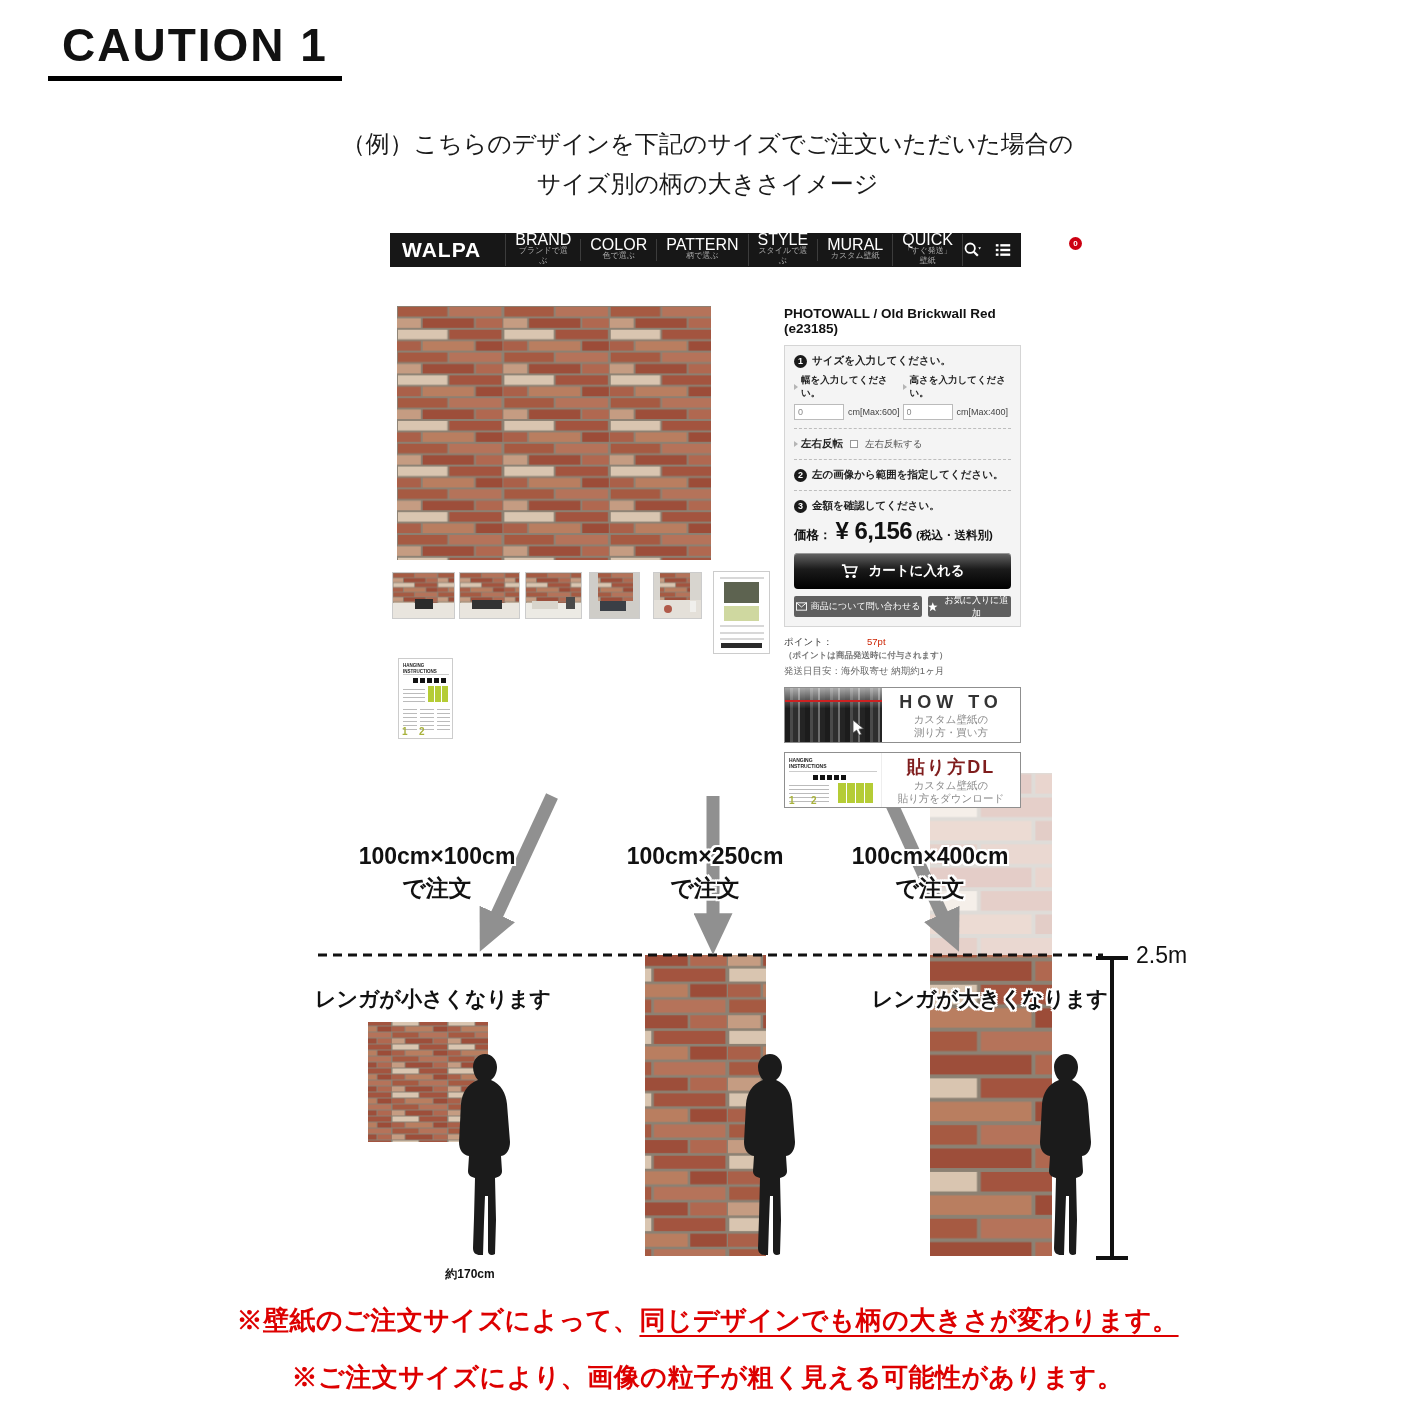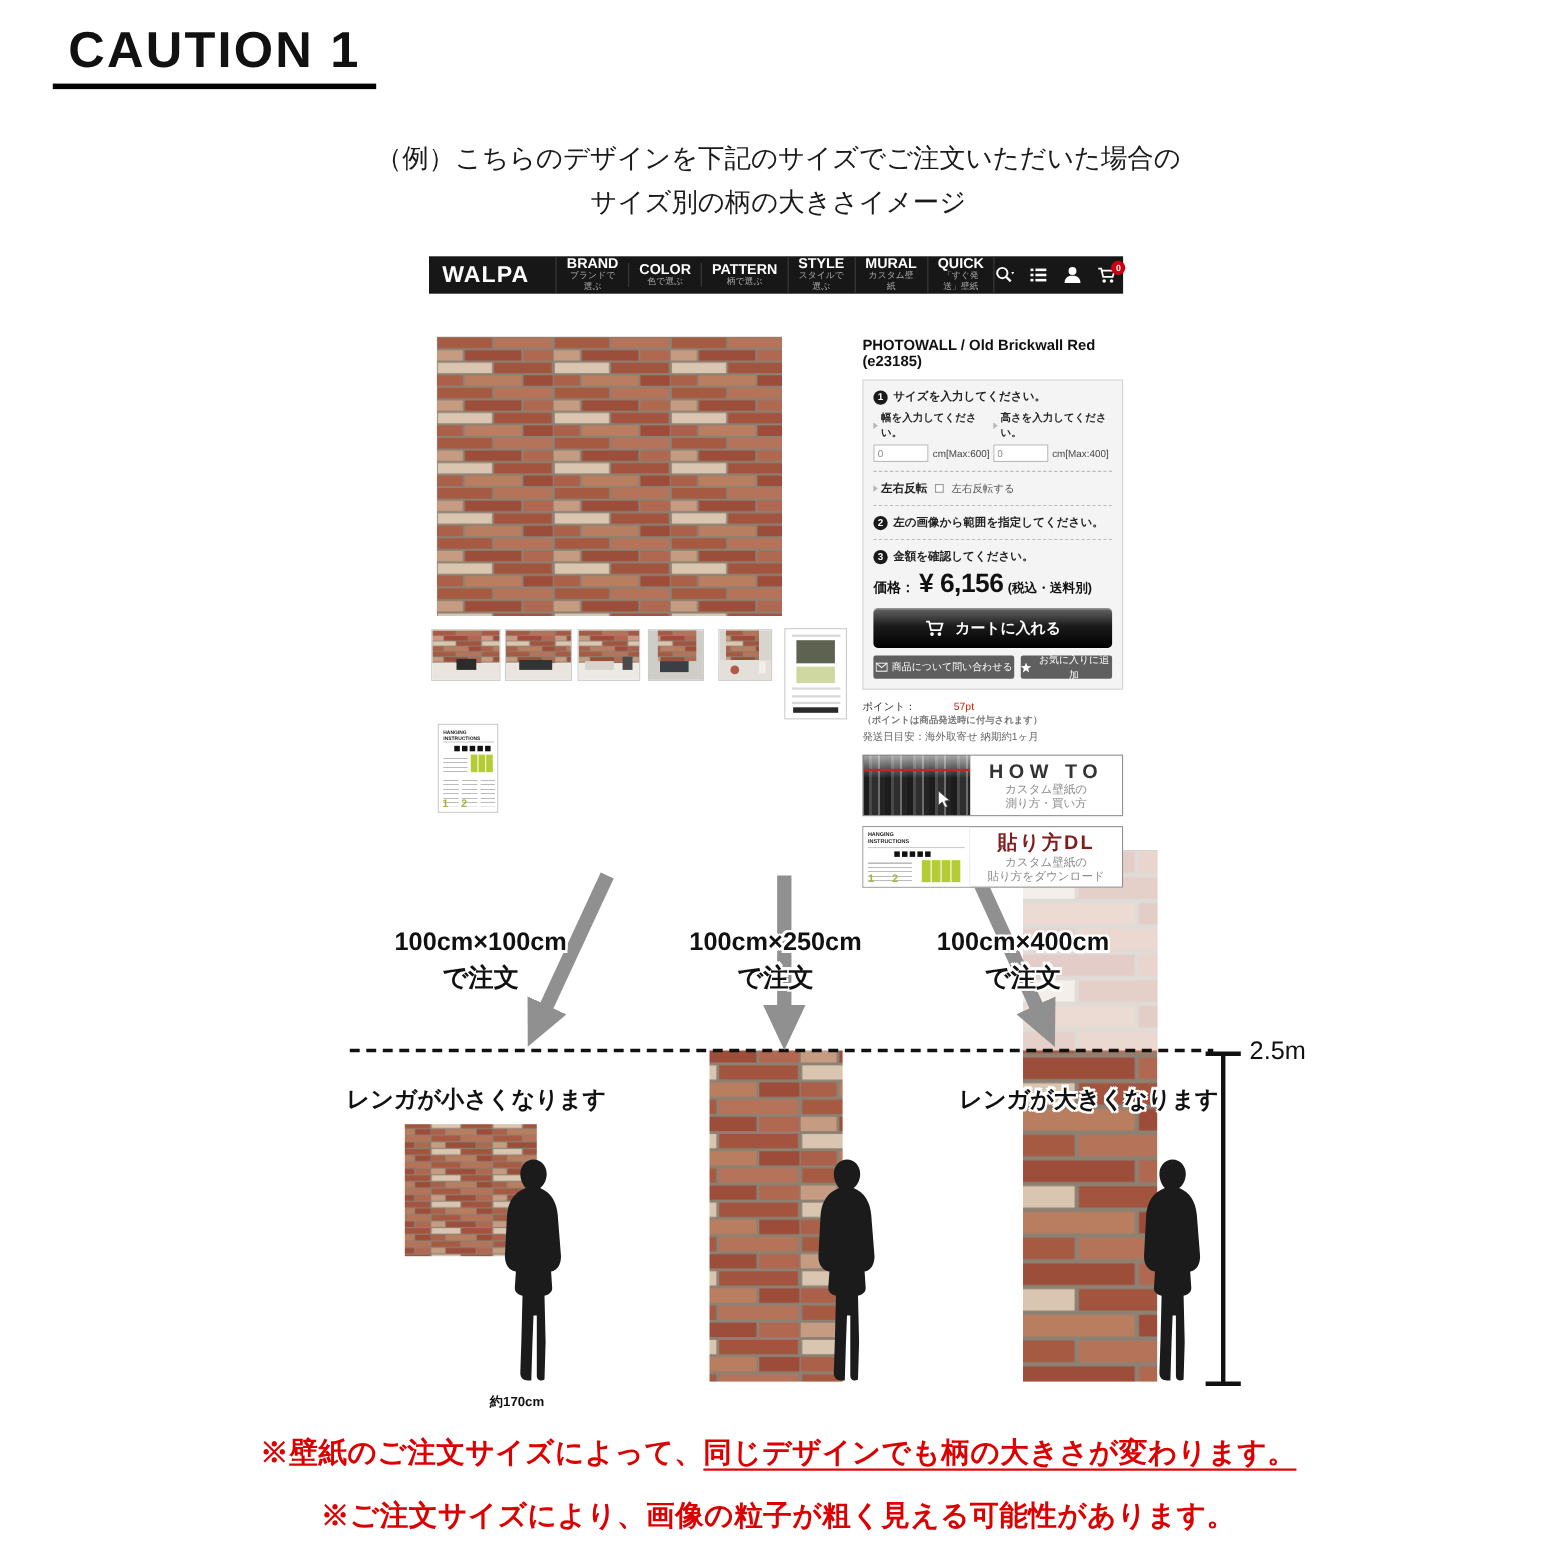--- a/index.html
+++ b/index.html
@@ -16,21 +16,21 @@
 
   
   .shot { left:390px; top:218px; width:631px; height:550px; background:#fff; z-index:3;margin-top:15px; }
   .shot .abs { position:absolute; }
 
   .nav { left:0; top:0; width:631px; height:34px; background:#171717; display:flex; align-items:center; }
   .logo { color:#fff; font-size:21px; font-weight:800; letter-spacing:1px; margin:0 24px 0 12px; }
   .menu { display:flex; height:100%; align-items:center; }
   .menu a { display:block; text-align:center; padding:0 9px; border-left:1px solid #3c3c3c; text-decoration:none; }
   .menu a:last-child { border-right:1px solid #3c3c3c; }
-  .menu .en { color:#fff; font-size:13px; font-weight:700; line-height:12px; }
+  .menu .en { color:#fff; font-size:16px; font-weight:400; line-height:12px; }
   .menu .jp { color:#a9a9a9; font-size:8px; line-height:10px; }
   .navicons { margin-left:auto; display:flex; align-items:center; gap:13px; padding-right:14px; }
   .navicons .ic { position:relative; width:18px; height:18px; cursor:pointer; }
   .cart-badge { position:absolute; right:-8px; top:-4px; width:13px; height:13px; background:#cc0011;
       border-radius:50%; color:#fff; font-size:8px; font-weight:700; text-align:center; line-height:13px; }
 
   .crumb { left:8px; top:44px; width:620px; font-size:9.5px; color:#999; }
   .crumb a { color:#777; text-decoration:underline; }
   .crumb b { color:#888; font-weight:400; }
 

